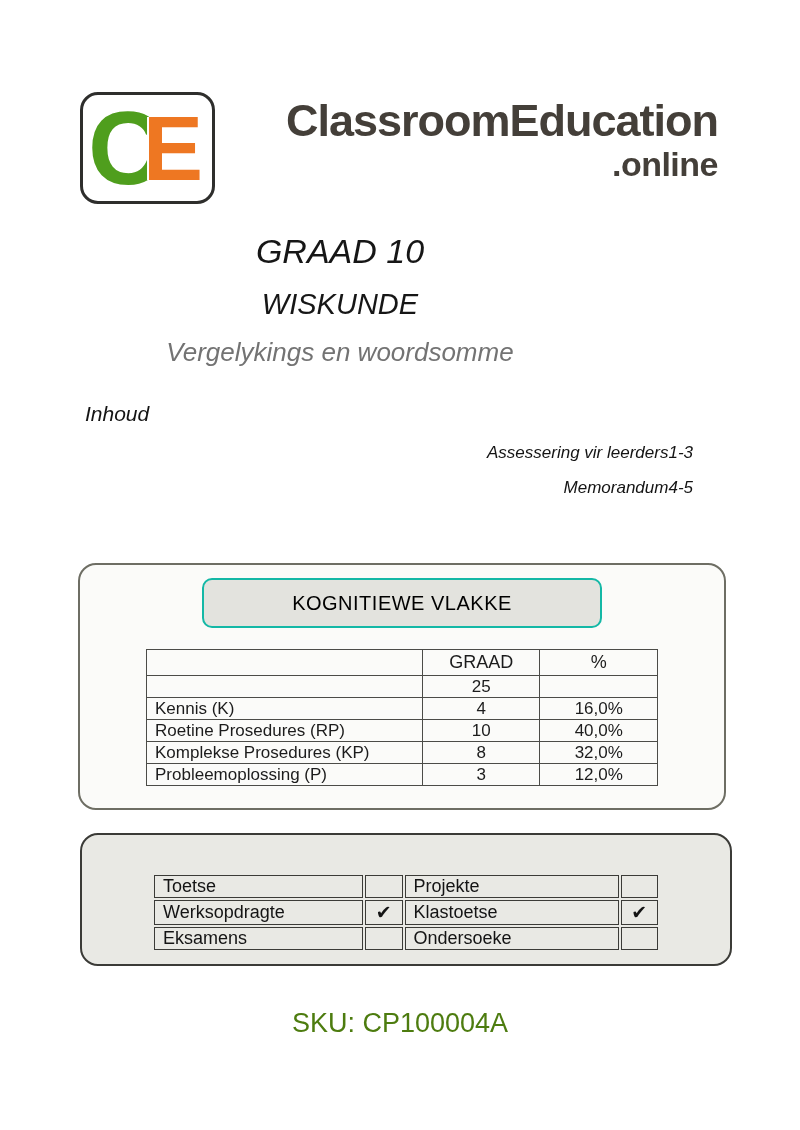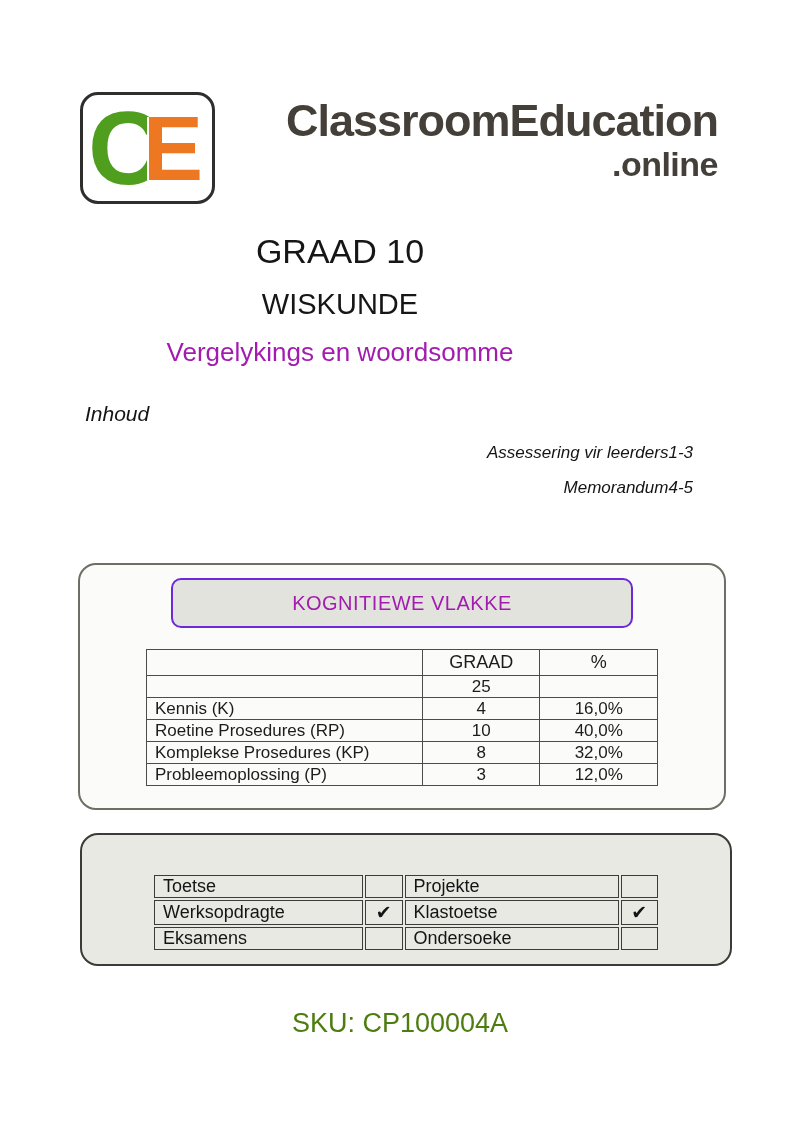--- a/index.html
+++ b/index.html
@@ -39,43 +39,43 @@
   .brand-line {
     font-size: 45px; line-height: 1.12; font-weight: bold;
     color: #443f39; letter-spacing: -1px; white-space: nowrap;
   }
   .brand-suffix {
     font-size: 34px; line-height: 1.1; font-weight: bold;
     color: #443f39; letter-spacing: -0.5px;
   }
 
   
-  .titles { position: absolute; left: 0; top: 232px; width: 680px; text-align: center; }
+  .titles { position: absolute; left: 0; top: 232px; width: 680px; text-align: center; font-style: italic; }
   .title-grade   { font-size: 34px; color: #161616; margin-bottom: 17px; }
   .title-subject { font-size: 29px; color: #161616; margin-bottom: 16px; }
-  .title-topic   { font-size: 26px; color: #a21caf; }
+  .title-topic   { font-size: 26px; color: #737373; }
 
   
   .toc { position: absolute; left: 85px; top: 402px; width: 608px; font-style: italic; }
   .toc-heading { font-size: 21px; color: #141414; margin-bottom: 17px; }
   .toc-row {
     display: flex; justify-content: flex-end; align-items: baseline;
     font-size: 17px; color: #141414; margin-bottom: 15px; padding-left: 7px;
   }
 
   
   .panel-1 {
     position: absolute; left: 78px; top: 563px; width: 648px; height: 247px;
     background: #fbfbf9; border: 2px solid #6e6e64; border-radius: 18px;
   }
   .panel-1-pill {
-    width: 462px; height: 50px; margin: 13px auto 0 auto;
-    background: #e3e3de; border: 2px solid #6d28d9; border-radius: 10px;
+    width: 400px; height: 50px; margin: 13px auto 0 auto;
+    background: #e3e3de; border: 2px solid #14b8a6; border-radius: 10px;
     display: flex; align-items: center; justify-content: center;
-    font-size: 20px; color: #a21caf; letter-spacing: 0.5px;
+    font-size: 20px; color: #000000; letter-spacing: 0.5px;
   }
   table.cog {
     width: 512px; margin: 21px auto 0 auto;
     border-collapse: collapse; table-layout: fixed;
     font-size: 17px; color: #1c1c1c;
   }
   table.cog td {
     border: 1.5px solid #4c4c48; height: 22px;
     text-align: center; vertical-align: middle; padding: 0 4px;
   }

